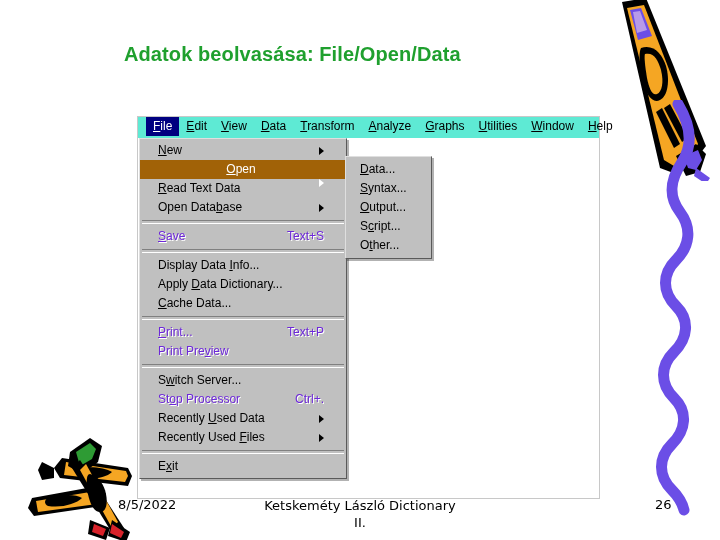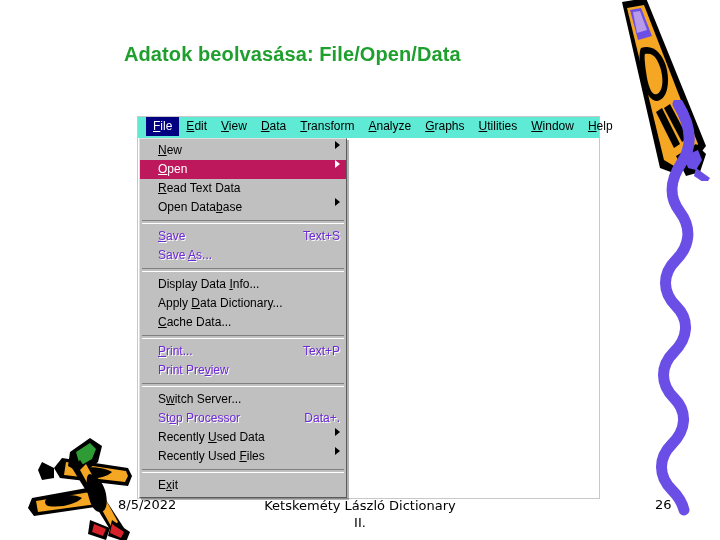--- a/index.html
+++ b/index.html
@@ -77,32 +77,33 @@
     border-right: 1px solid #5a5a5a;
     border-bottom: 1px solid #5a5a5a;
     box-sizing: border-box;
     padding: 2px 0 2px 0;
     box-shadow: 2px 2px 0 rgba(0,0,0,0.30);
   }
   .menu-row {
     position: relative;
     height: 19px;
     display: flex;
-    align-items: flex-start;
+    align-items: center;
     padding-left: 18px;
-    padding-right: 6px;
+    padding-right: 22px;
     font-size: 12px;
     color: #000000;
     line-height: 19px;
     white-space: nowrap;
     box-sizing: border-box;
   }
   .menu-row.selected {
-    background: #be185d;
+    background: #a16207;
     color: #ffffff;
+    flex-direction: column;
   }
   .menu-row.disabled {
     color: #6d28d9;
     text-shadow: 1px 1px 0 #ffffff;
   }
   .menu-label { flex: 0 0 auto; }
   .menu-accel {
     margin-left: auto;
     padding-left: 22px;
     font-size: 12px;
@@ -203,23 +204,20 @@
       </div>
       <div class="menu-row">
         <span class="menu-label">Open Data<span class="acc">b</span>ase</span>
         <span class="submenu-arrow"></span>
       </div>
       <div class="menu-sep"></div>
       <div class="menu-row disabled">
         <span class="menu-label"><span class="acc">S</span>ave</span>
         <span class="menu-accel">Text+S</span>
       </div>
-      <div class="menu-row disabled">
-        <span class="menu-label">Save <span class="acc">A</span>s...</span>
-      </div>
       <div class="menu-sep"></div>
       <div class="menu-row">
         <span class="menu-label">Display Data <span class="acc">I</span>nfo...</span>
       </div>
       <div class="menu-row">
         <span class="menu-label">Apply <span class="acc">D</span>ata Dictionary...</span>
       </div>
       <div class="menu-row">
         <span class="menu-label"><span class="acc">C</span>ache Data...</span>
       </div>
@@ -230,36 +228,53 @@
       </div>
       <div class="menu-row disabled">
         <span class="menu-label">Print Pre<span class="acc">v</span>iew</span>
       </div>
       <div class="menu-sep"></div>
       <div class="menu-row">
         <span class="menu-label">S<span class="acc">w</span>itch Server...</span>
       </div>
       <div class="menu-row disabled">
         <span class="menu-label">St<span class="acc">o</span>p Processor</span>
-        <span class="menu-accel">Data+.</span>
+        <span class="menu-accel">Ctrl+.</span>
       </div>
       <div class="menu-row">
         <span class="menu-label">Recently <span class="acc">U</span>sed Data</span>
         <span class="submenu-arrow"></span>
       </div>
       <div class="menu-row">
         <span class="menu-label">Recently Used <span class="acc">F</span>iles</span>
         <span class="submenu-arrow"></span>
       </div>
       <div class="menu-sep"></div>
       <div class="menu-row">
         <span class="menu-label">E<span class="acc">x</span>it</span>
       </div>
     </div>
 
+  <div id="open-submenu">
+      <div class="menu-row">
+        <span class="menu-label"><span class="acc">D</span>ata...</span>
+      </div>
+      <div class="menu-row">
+        <span class="menu-label"><span class="acc">S</span>yntax...</span>
+      </div>
+      <div class="menu-row">
+        <span class="menu-label"><span class="acc">O</span>utput...</span>
+      </div>
+      <div class="menu-row">
+        <span class="menu-label">S<span class="acc">c</span>ript...</span>
+      </div>
+      <div class="menu-row">
+        <span class="menu-label">O<span class="acc">t</span>her...</span>
+      </div>
+    </div>
 
 </div>
 
 <div class="footer-text" id="footer-date">8/5/2022</div>
 <div class="footer-text" id="footer-center"><span class="ctr-inner">Ketskeméty László Dictionary II.</span></div>
 <div class="footer-text" id="footer-page">26</div>
 
 <svg class="clip" id="crayon-top-right" viewBox="0 0 122 185" xmlns="http://www.w3.org/2000/svg">
   <g>
     <path d="M22 6 L46 2 L106 150 L92 168 L76 178 L60 172 Z" fill="#000000"></path>

